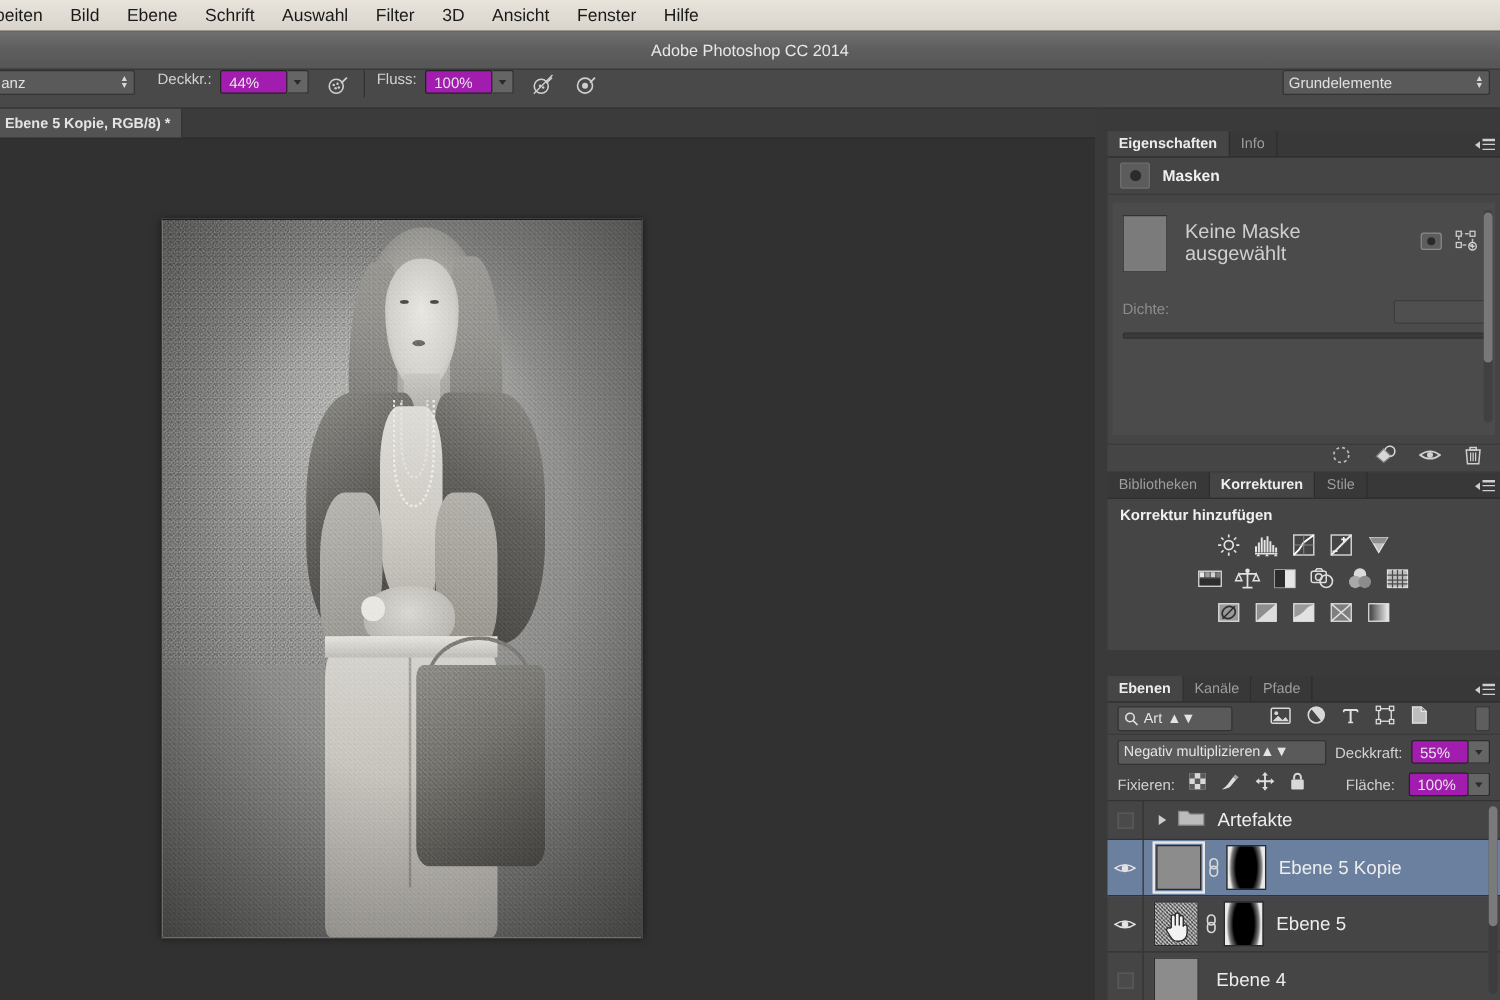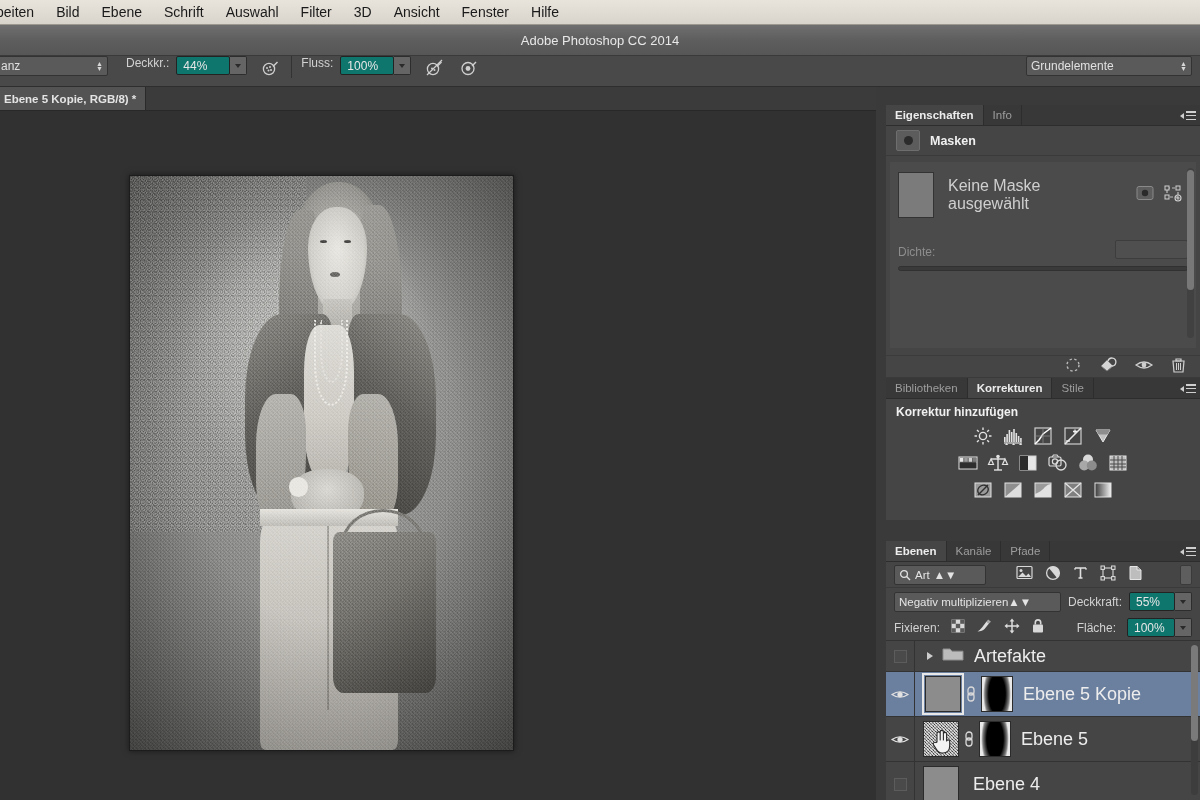--- a/index.html
+++ b/index.html
@@ -54,21 +54,21 @@
     display: flex; align-items: center; padding: 0 4px;
     font-size: 12px; color: #e0e0e0; position: relative; margin-left: 40px;
   }
   .ps-select .arrows {
     position: absolute; right: 4px; top: 50%; transform: translateY(-50%);
     display: flex; flex-direction: column; line-height: 5px;
     font-size: 7px; color: #d8d8d8;
   }
 
   .numfield {
-    height: 19px; background: #0f766e; border: 1px solid #232323;
+    height: 19px; background: #a21caf; border: 1px solid #232323;
     border-radius: 2px; display: flex; align-items: center; padding: 0 6px;
     font-size: 12px; color: #e6e6e6; min-width: 54px;
   }
   .stepper {
     width: 17px; height: 19px; background: #656565;
     border: 1px solid #2d2d2d; border-left: none; border-radius: 0 2px 2px 0;
     display: flex; align-items: center; justify-content: center;
   }
   .stepper::after {
     content: ""; border-left: 3px solid transparent; border-right: 3px solid transparent;
@@ -292,21 +292,21 @@
 
   .prop-body { position: relative; background: #4b4b4b; margin: 6px 4px 0 4px; height: 186px; }
   .mask-row { display: flex; align-items: center; padding: 10px 8px 0 8px; gap: 14px; }
   .mask-thumb {
     width: 36px; height: 46px; background: #7b7b7b; border: 1px solid #333;
   }
   .mask-msg { font-size: 16px; color: #cfcfcf; flex: 1; }
   .mask-icons { display: flex; align-items: center; gap: 10px; padding-right: 6px; }
 
   .slider-row { padding: 22px 8px 0 8px; }
-  .slider-top { display: flex; align-items: flex-end; justify-content: space-between; }
+  .slider-top { display: flex; align-items: flex-start; justify-content: space-between; }
   .slider-label { font-size: 12px; color: #8d8d8d; }
   .slider-field {
     width: 73px; height: 19px; background: #4f4f4f; border: 1px solid #3d3d3d; border-radius: 2px;
   }
   .slider-track {
     margin-top: 7px; height: 5px; background: #3a3a3a; border: 1px solid #313131;
     border-radius: 3px;
   }
   .panel-footer {
     position: absolute; left: 0; bottom: 0; width: 314px; height: 22px;
@@ -376,21 +376,21 @@
     background-image:
       repeating-linear-gradient(45deg, rgba(255,255,255,.45) 0 1px, rgba(0,0,0,.35) 1px 2px),
       repeating-linear-gradient(135deg, rgba(255,255,255,.35) 0 1px, rgba(0,0,0,.30) 1px 2px);
     background-size: 3px 3px, 4px 4px; background-color: #8a8a8a;
   }
   .link-ic { width: 14px; display: flex; align-items: center; justify-content: center; margin: 0 3px; }
   .mask-thumb-sm {
     width: 32px; height: 36px; border: 1px solid #2b2b2b;
     background: radial-gradient(ellipse 46% 94% at 50% 50%, #000 60%, #7d7d7d 88%, #e9e9e9 100%);
   }
-  .layer-name { font-size: 18px; color: #ededed; margin-left: 10px; white-space: nowrap; }
+  .layer-name { font-size: 15px; color: #ededed; margin-left: 10px; white-space: nowrap; }
   .folder-row { height: 31px; }
   .disclosure {
     margin-left: 12px; width: 0; height: 0;
     border-top: 4.5px solid transparent; border-bottom: 4.5px solid transparent;
     border-left: 6px solid #cdcdcd;
   }
   .folder-ic { margin-left: 9px; }
   .layer-scroll {
     position: absolute; right: 2px; top: 4px; width: 7px; height: 150px;
     background: #3d3d3d; border-radius: 4px;

